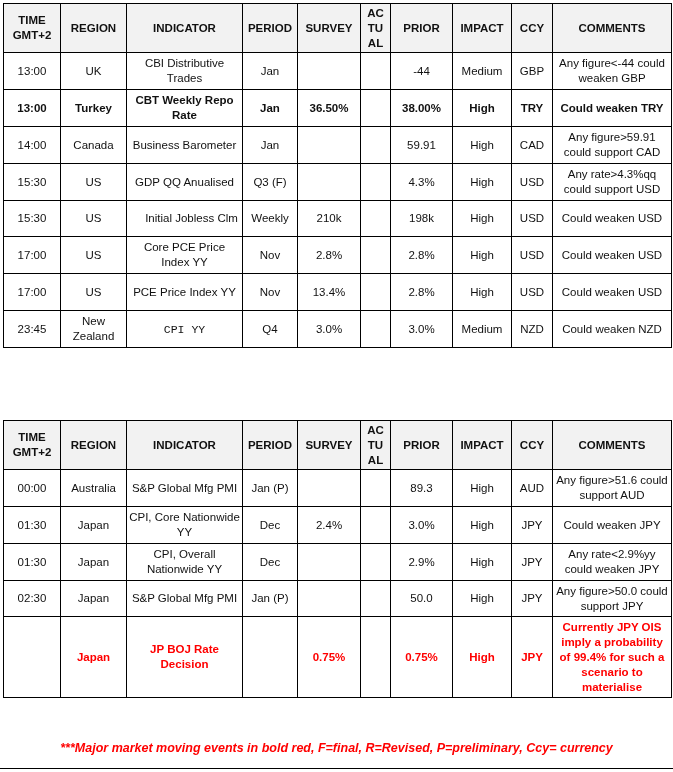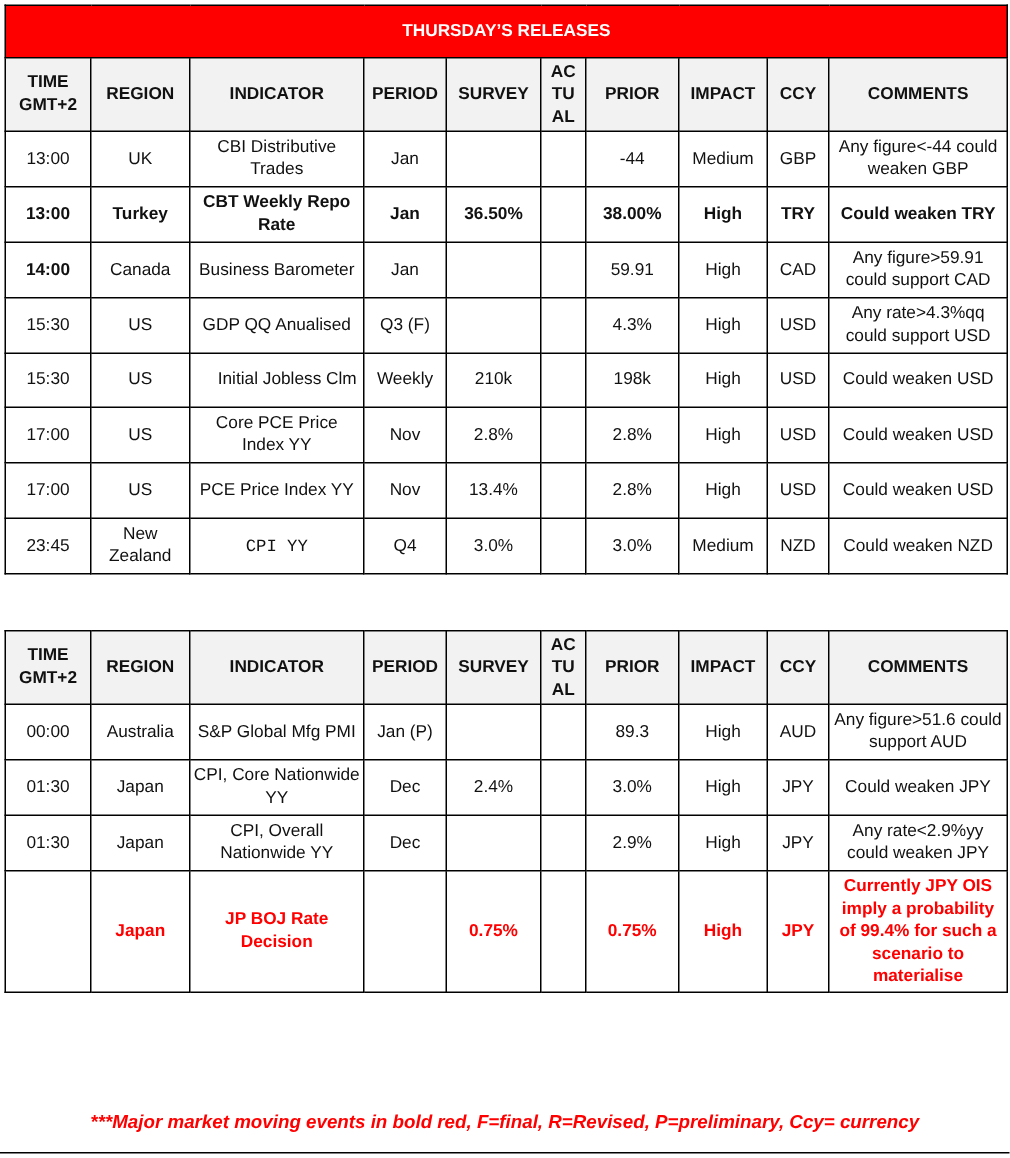--- a/index.html
+++ b/index.html
@@ -28,23 +28,20 @@
       <col style="width:116px">
       <col style="width:55px">
       <col style="width:63px">
     <col style="width:30px">
       <col style="width:62px">
       <col style="width:59px">
       <col style="width:41px">
       <col style="width:119px">
   </colgroup>
   <tbody id="thu-body">
-    <tr class="title">
-        <td colspan="10">THURSDAY’S RELEASES</td>
-      </tr>
     <tr class="hdr">
       <td>TIME GMT+2</td>
       <td>REGION</td>
       <td>INDICATOR</td>
       <td>PERIOD</td>
       <td>SURVEY</td>
       <td>AC TU AL</td>
       <td>PRIOR</td>
       <td>IMPACT</td>
       <td>CCY</td>
@@ -68,21 +65,21 @@
         <td style="height: 36px;">CBT Weekly Repo Rate</td>
         <td style="height: 36px;">Jan</td>
         <td style="height: 36px;">36.50%</td>
         <td style="height: 36px;"></td>
         <td style="height: 36px;">38.00%</td>
         <td style="height: 36px;">High</td>
         <td style="height: 36px;">TRY</td>
         <td style="height: 36px;">Could weaken TRY</td>
       </tr>
       <tr>
-        <td style="height: 36px; font-weight: bold;">14:00</td>
+        <td style="height: 36px;">14:00</td>
         <td style="height: 36px;">Canada</td>
         <td style="height: 36px;">Business Barometer</td>
         <td style="height: 36px;">Jan</td>
         <td style="height: 36px;"></td>
         <td style="height: 36px;"></td>
         <td style="height: 36px;">59.91</td>
         <td style="height: 36px;">High</td>
         <td style="height: 36px;">CAD</td>
         <td style="height: 36px;">Any figure&gt;59.91 could support CAD</td>
       </tr>
@@ -204,20 +201,32 @@
         <td style="height: 36px;">Japan</td>
         <td style="height: 36px; margin-top: 28px;">CPI, Overall Nationwide YY</td>
         <td style="height: 36px;">Dec</td>
         <td style="height: 36px;"></td>
         <td style="height: 36px;"></td>
         <td style="height: 36px;">2.9%</td>
         <td style="height: 36px;">High</td>
         <td style="height: 36px;">JPY</td>
         <td style="height: 36px;">Any rate&lt;2.9%yy could weaken JPY</td>
       </tr>
+      <tr>
+        <td style="height: 35px;">02:30</td>
+        <td style="height: 35px;">Japan</td>
+        <td style="height: 35px;">S&amp;P Global Mfg PMI</td>
+        <td style="height: 35px;">Jan (P)</td>
+        <td style="height: 35px;"></td>
+        <td style="height: 35px;"></td>
+        <td style="height: 35px;">50.0</td>
+        <td style="height: 35px;">High</td>
+        <td style="height: 35px;">JPY</td>
+        <td style="height: 35px;">Any figure&gt;50.0 could support JPY</td>
+      </tr>
       <tr class="red">
         <td style="height: 80px;"></td>
         <td style="height: 80px;">Japan</td>
         <td style="height: 80px;">JP BOJ Rate Decision</td>
         <td style="height: 80px;"></td>
         <td style="height: 80px;">0.75%</td>
         <td style="height: 80px;"></td>
         <td style="height: 80px;">0.75%</td>
         <td style="height: 80px;">High</td>
         <td style="height: 80px;">JPY</td>

